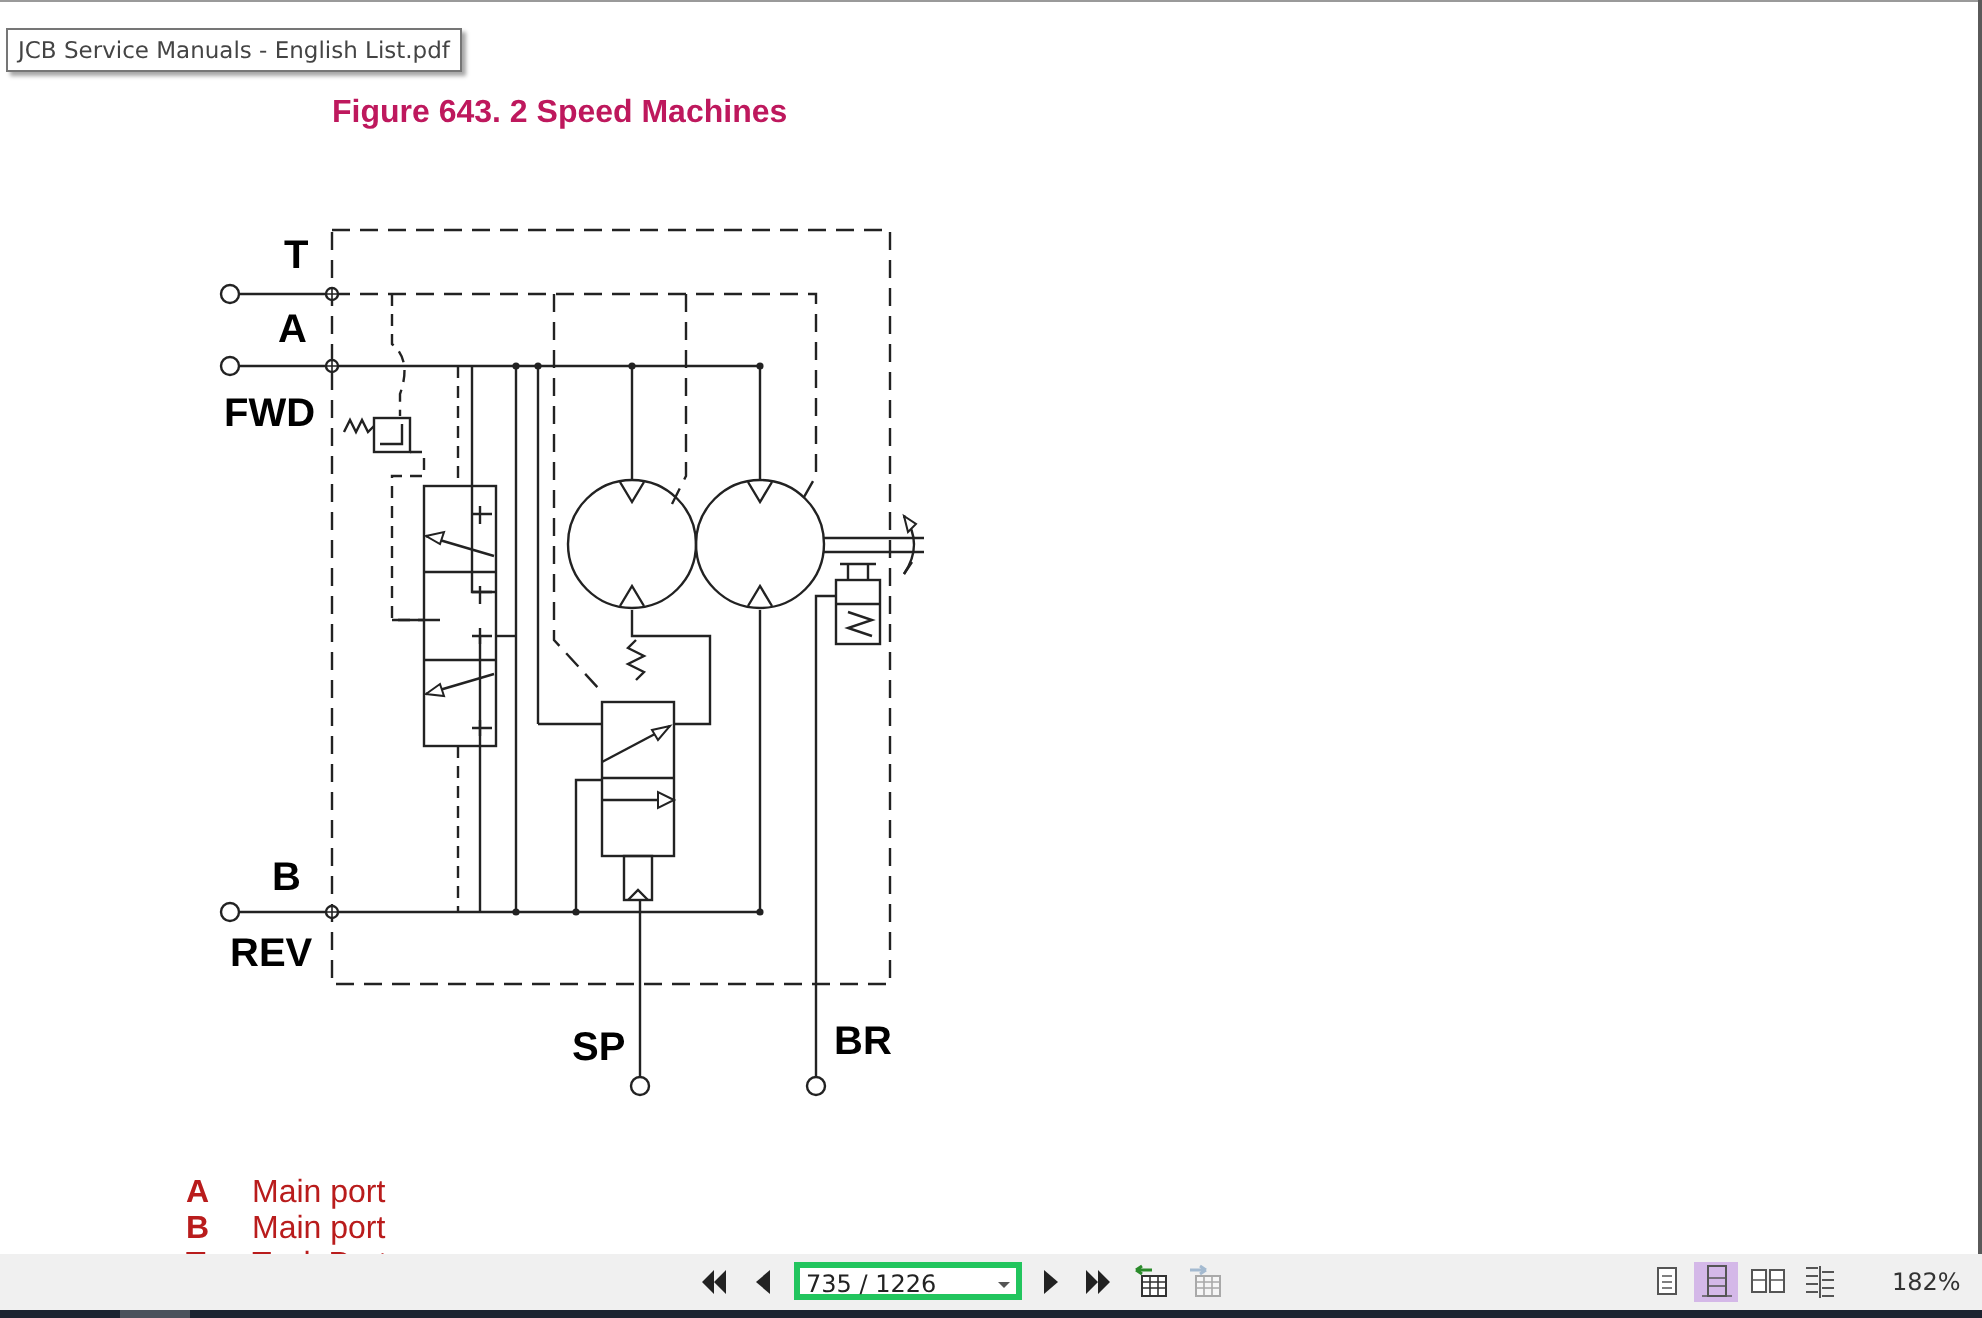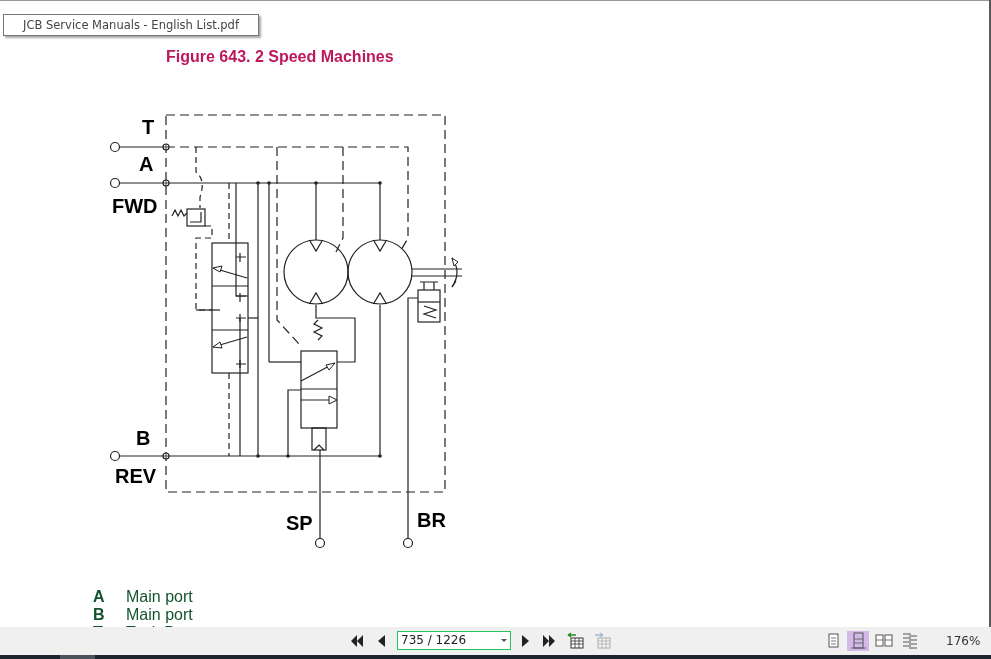--- a/index.html
+++ b/index.html
@@ -1,30 +1,30 @@
 <!DOCTYPE html>
 <html><head>
 <meta charset="utf-8">
 <style>
   html, body { margin:0; padding:0; }
   body { width:991px; height:659px; position:relative; overflow:hidden; background:#ffffff; font-family:"Liberation Sans", sans-serif; }
   .topline { position:absolute; left:0; top:0; width:991px; height:1px; background:#9a9a9a; }
   .rightline { position:absolute; right:0; top:0; width:2px; height:627px; background:#5a5a5a; }
-  .tooltip { position:absolute; left:3px; top:14px; height:20px; padding:0 19px; background:#ffffff; border:1px solid #767676; box-shadow:2px 2px 2px rgba(0,0,0,0.35); font-family:"DejaVu Sans", sans-serif; font-size:11.5px; line-height:20px; color:#444; white-space:nowrap; }
+  .tooltip { position:absolute; left:3px; top:14px; height:20px; padding:0 5px; background:#ffffff; border:1px solid #767676; box-shadow:2px 2px 2px rgba(0,0,0,0.35); font-family:"DejaVu Sans", sans-serif; font-size:11.5px; line-height:20px; color:#444; white-space:nowrap; }
   .fig-title { position:absolute; left:166px; top:48px; font-weight:bold; font-size:16px; color:#be185d; white-space:nowrap; }
   svg.diagram { position:absolute; left:0; top:0; }
   .port-label { font-family:"Liberation Sans", sans-serif; font-weight:bold; font-size:20px; fill:#000; }
-  .legend { position:absolute; left:93px; top:588px; font-size:16px; color:#14532d; }
+  .legend { position:absolute; left:93px; top:588px; font-size:16px; color:#b91c1c; }
   .legend-row { height:18px; line-height:18px; white-space:nowrap; position:relative; }
   .legend-key { display:inline-block; width:33px; font-weight:bold; }
   .toolbar { position:absolute; left:0; top:627px; width:991px; height:28px; background:#f0f0f0; }
   .taskbar { position:absolute; left:0; top:655px; width:991px; height:4px; background:#1c2430; }
   .taskbar-seg { position:absolute; left:60px; top:0; width:35px; height:4px; background:#4a525c; }
   .nav-btn { position:absolute; top:5px; width:18px; height:18px; cursor:pointer; }
-  .page-box { position:absolute; left:397px; top:4px; width:114px; height:19px; background:#fff; border:1px solid #22c55e; box-sizing:border-box; }
+  .page-box { position:absolute; left:397px; top:4px; width:114px; height:19px; background:#fff; border:3px solid #22c55e; box-sizing:border-box; }
   .page-input { position:absolute; left:3px; top:0; width:90px; height:17px; border:none; outline:none; background:transparent; font-family:"DejaVu Sans", sans-serif; font-size:12px; color:#222; padding:0; line-height:17px; }
   .page-dd { position:absolute; right:3px; top:7px; width:0; height:0; border-left:3px solid transparent; border-right:3px solid transparent; border-top:3px solid #555; cursor:pointer; }
   .view-btn { position:absolute; top:4px; width:22px; height:20px; cursor:pointer; }
   .view-btn.active { background:#d4b8e8; }
   .zoom-level { position:absolute; left:946px; top:7px; font-family:"DejaVu Sans", sans-serif; font-size:12px; color:#333; }
 </style>
 </head>
 <body>
 
 <div class="topline"></div>
@@ -214,18 +214,18 @@
         <rect x="12" y="4" width="7" height="11" fill="#fff" stroke="#555"></rect>
         <path d="M3 9 H10 M12 9 H19" stroke="#555" stroke-width="0.8"></path>
       </svg>
   </div>
   <div class="view-btn" style="left:899px;">
     <svg width="22" height="20">
         <path d="M4 3 H10 M4 7 H10 M4 11 H10 M4 15 H10 M12 5 H18 M12 9 H18 M12 13 H18 M12 17 H18 M11 2 V18" stroke="#555" stroke-width="1"></path>
       </svg>
   </div>
 
-  <div class="zoom-level">176%</div>
+  <div class="zoom-level">182%</div>
 </div>
 
 <div class="taskbar">
   <div class="taskbar-seg"></div>
 </div>
 
 </body></html>

